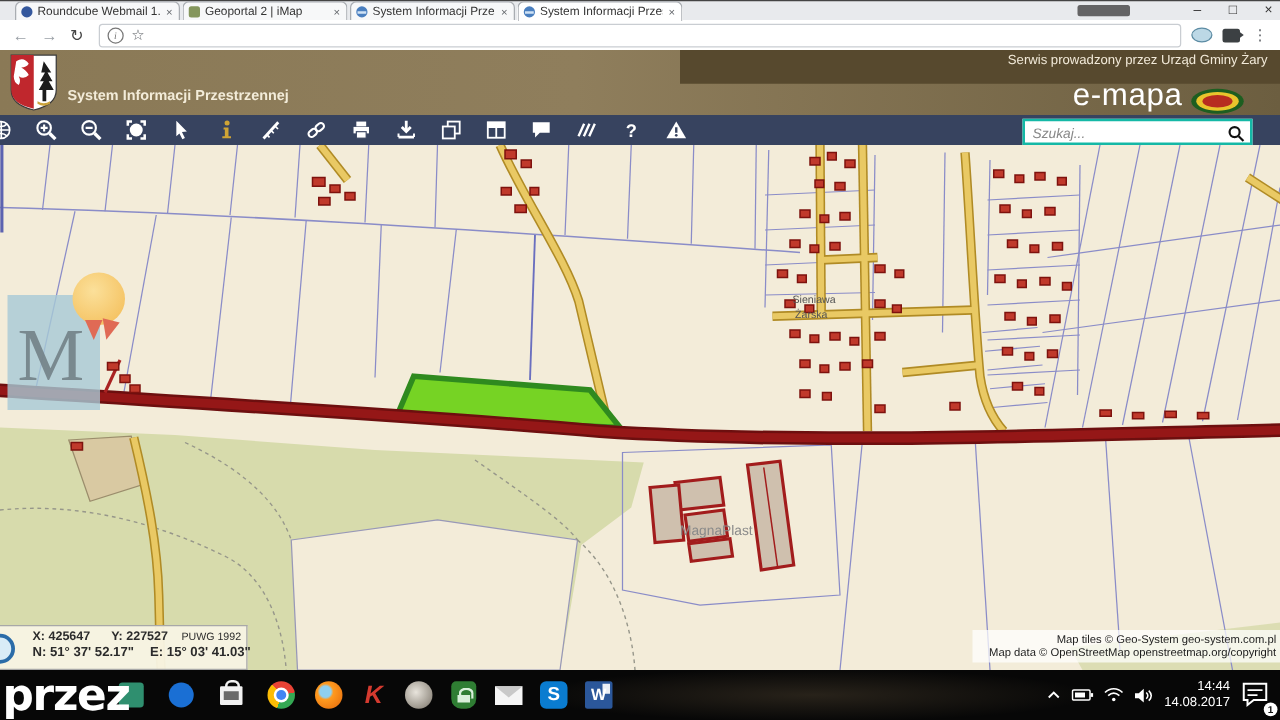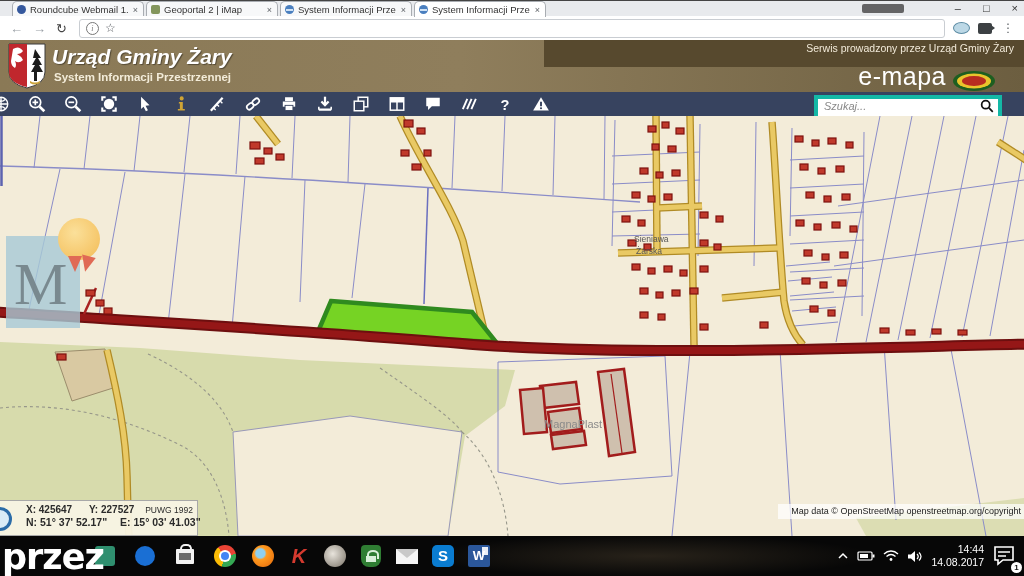--- a/index.html
+++ b/index.html
@@ -54,21 +54,21 @@
   .brandlogo{position:absolute;right:28px;top:30px;}
 
   
   .toolbar{position:absolute;left:0;top:92px;width:1024px;height:24px;background:#37435f;
     display:flex;align-items:center;}
   .tbtn{width:20px;height:20px;margin-left:16px;flex:none;display:flex;align-items:center;
     justify-content:center;}
   .tbtn:first-child{margin-left:-9px;}
   .tbtn svg{display:block;}
   .searchwrap{position:absolute;right:22px;top:3px;width:172px;height:17px;background:#fff;
-    border:4px solid #14b8a6;display:flex;align-items:flex-start;padding:0 4px;}
+    border:2px solid #14b8a6;display:flex;align-items:flex-end;padding:0 4px;}
   .searchwrap input{flex:1;border:none;outline:none;font-size:11px;font-style:italic;
     color:#333;font-family:"Liberation Sans",sans-serif;background:transparent;min-width:0;}
   .searchwrap input::placeholder{color:#888;font-style:italic;}
 
   
   .map{position:absolute;left:0;top:116px;width:1024px;height:420px;background:#f3ecd9;overflow:hidden;}
   .coordpanel{position:absolute;left:0;top:384px;width:198px;height:36px;background:rgba(248,244,228,.95);
     border:1px solid #a8a8a8;border-left:none;z-index:6;padding:3px 0 0 26px;box-sizing:border-box;}
   .coordrow{font-size:10px;font-weight:bold;color:#2b2b2b;white-space:nowrap;}
   .coordrow .datum{font-weight:normal;font-size:8.5px;margin-left:8px;}
@@ -179,21 +179,20 @@
   <div class="siteheader">
     <div class="servicenote">Serwis prowadzony przez Urząd Gminy Żary</div>
     <svg class="crest" width="38" height="46" viewBox="0 0 38 46">
       <path d="M1,1 h36 v28 q0,12 -18,16 q-18,-4 -18,-16 Z" fill="#fff" stroke="#3a3a3a"></path>
       <path d="M1,1 h18 v43 q-18,-4 -18,-15 Z" fill="#c0272d"></path>
       <path d="M5,6 q6,-4 10,2 q-2,3 -6,3 q4,2 6,6 q-4,4 -8,1 q2,4 0,7 q-4,-2 -4,-7 Z" fill="#fff"></path>
       <path d="M27,6 l6,9 h-3 l4,7 h-3 l4,7 h-12 l4,-7 h-3 l4,-7 h-3 Z" fill="#1c1c1c"></path>
       <rect x="26" y="29" width="3" height="9" fill="#1c1c1c"></rect>
       <path d="M22,38 q5,3 10,0 l0,2 q-5,3 -10,0 Z" fill="#caa23a"></path>
     </svg>
-    <div class="htitle">Urząd Gminy Żary</div>
     <div class="hsub">System Informacji Przestrzennej</div>
     <div class="brand">e-mapa</div>
     <svg class="brandlogo" width="44" height="22" viewBox="0 0 44 22">
       <ellipse cx="22" cy="11" rx="21" ry="10" fill="#1d5e20"></ellipse>
       <ellipse cx="22" cy="11" rx="17" ry="7.5" fill="#e9c42c"></ellipse>
       <ellipse cx="22" cy="11" rx="12" ry="5" fill="#b72c20"></ellipse>
     </svg>
   </div>
 
   <div class="toolbar">
@@ -546,20 +545,21 @@
         <span class="datum">PUWG 1992</span>
       </div>
       <div class="coordrow" style="font-size:10.5px;margin-top:1px">
         <span>N: 51° 37' 52.17"</span>
         <span style="margin-left:10px">E: 15° 03' 41.03"</span>
       </div>
     </div>
 
     
     <div class="attrib">
+      <div>Map tiles © Geo-System geo-system.com.pl</div>
       <div>Map data © OpenStreetMap openstreetmap.org/copyright</div>
     </div>
   </div>
 
   <div class="taskbar">
     <div class="tbtexture"></div>
     <div class="tkicon" style="left:92px">
         <span class="hiddenic1"></span>
       </div>
     <div class="tkicon" style="left:132px">

